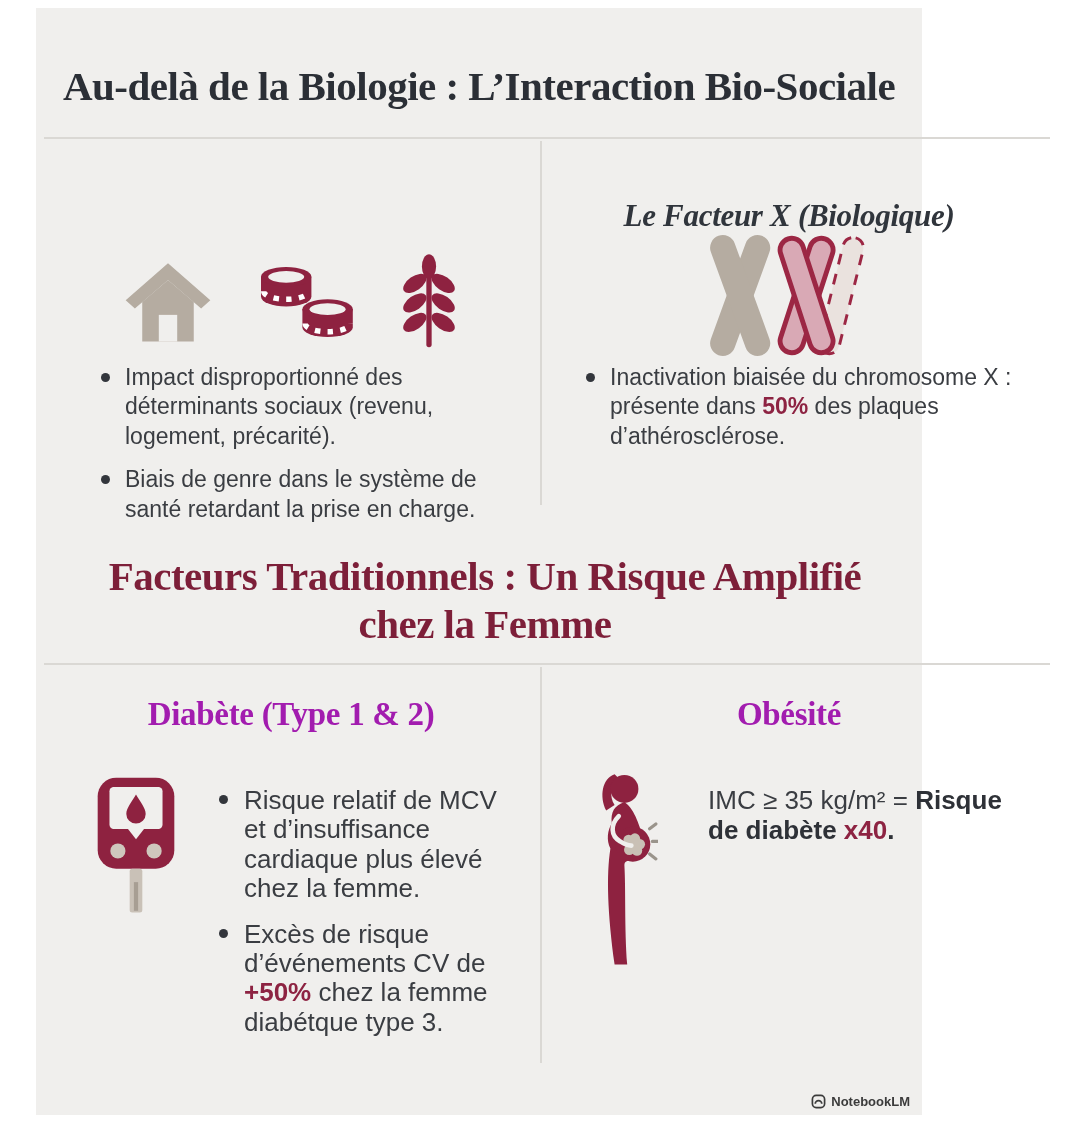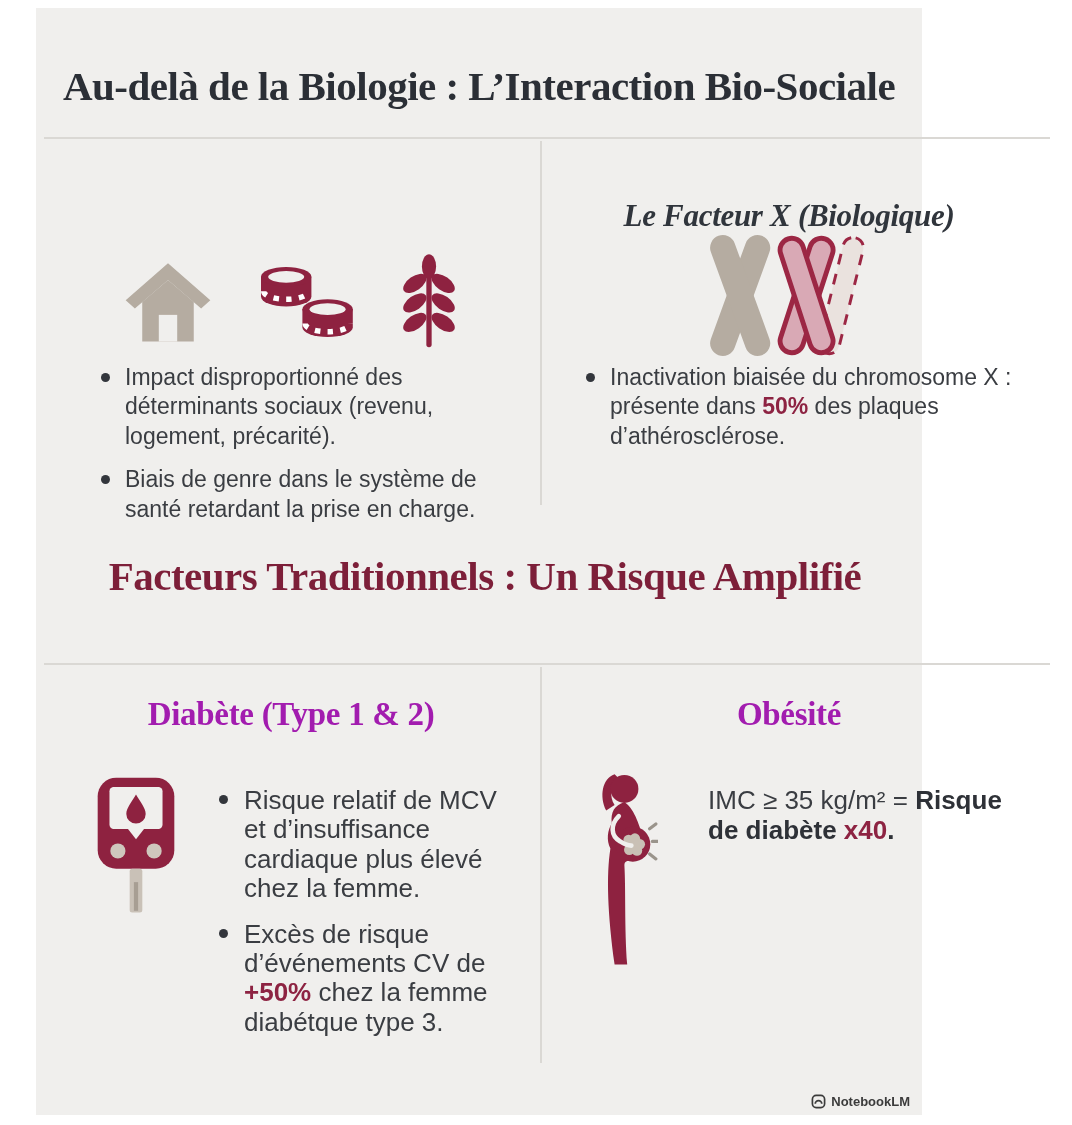--- a/index.html
+++ b/index.html
@@ -143,20 +143,21 @@
 
   <ul class="abs bullets" style="left:550px;top:355px;width:434px;">
     <li>
       <span class="dot"></span>
       <span><span class="seg-normal">Inactivation biaisée du chromosome X : présente dans </span><span class="seg-accent">50%</span><span class="seg-normal"> des plaques d’athérosclérose.</span></span>
     </li>
   </ul>
 
   <h1 class="abs s2-title">
     <div>Facteurs Traditionnels : Un Risque Amplifié</div>
+    <div>chez la Femme</div>
   </h1>
 
   <div class="abs hr hr2"></div>
   <div class="abs vdiv vdiv2"></div>
 
   <h2 class="abs col-title-s2" style="left:30px;top:688px;width:450px;">Diabète (Type 1 &amp; 2)</h2>
 
   <span class="abs" style="left:60px;top:768px;">
     <svg width="80" height="139" viewBox="0 0 95 165">
       <rect x="2" y="2" width="91" height="108" rx="22" fill="var(--icon-maroon)"></rect>

